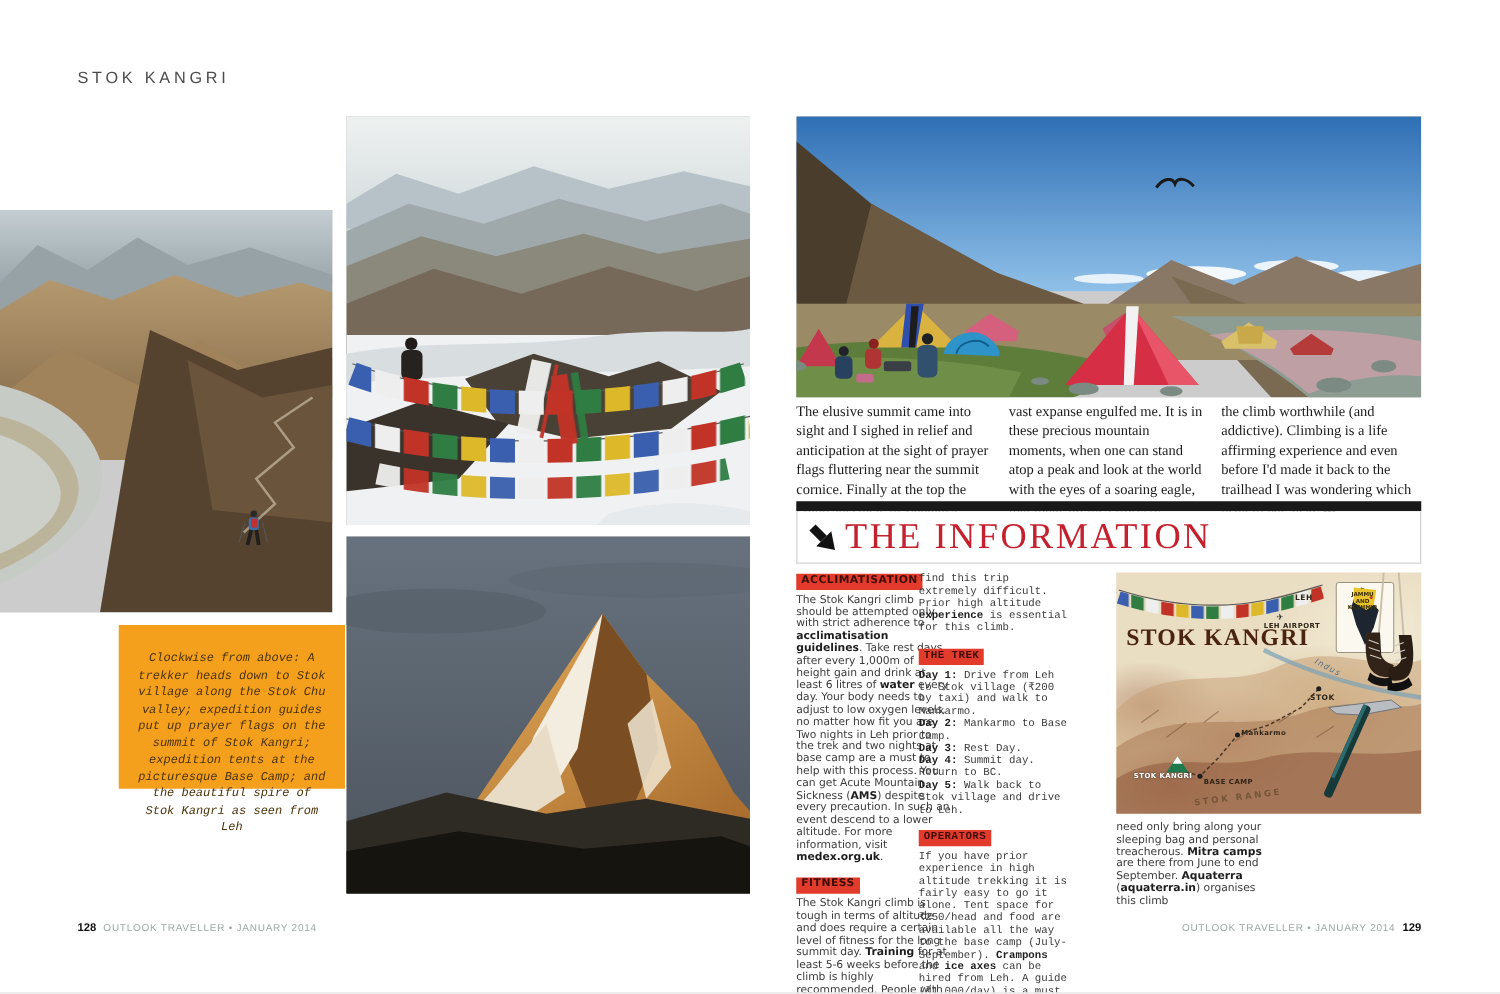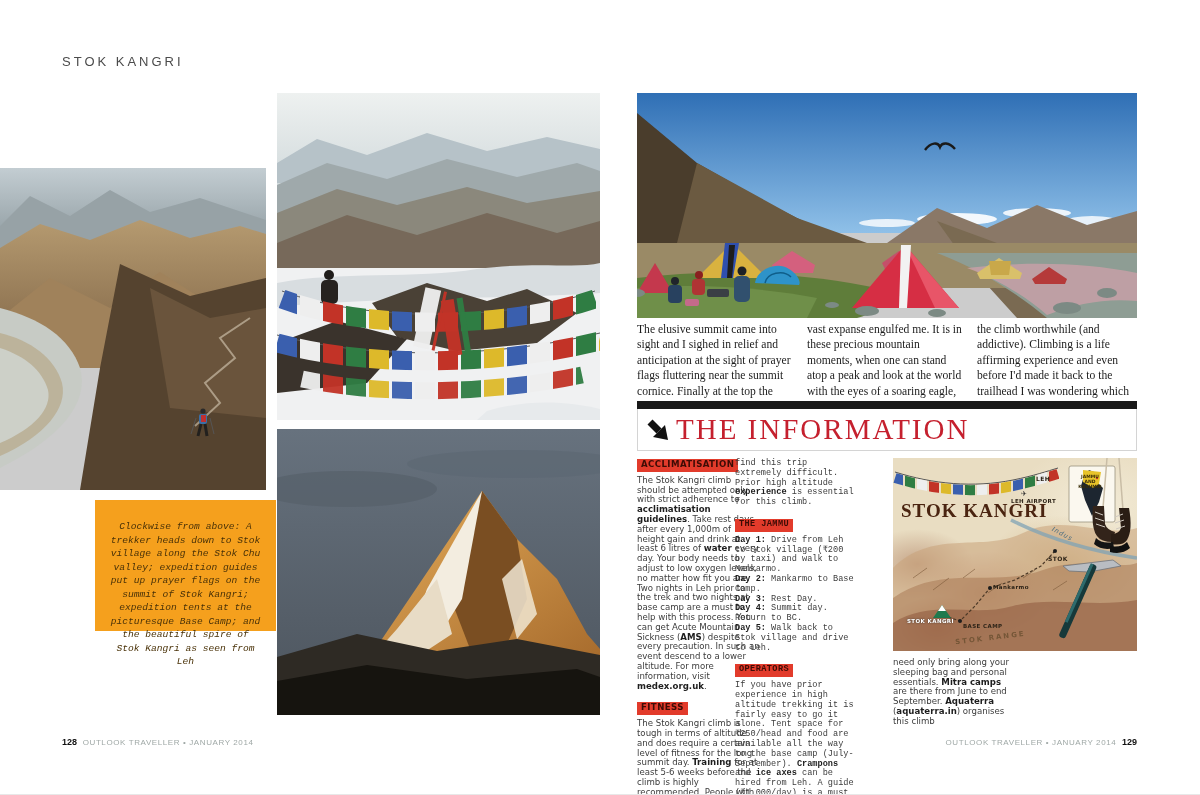--- a/index.html
+++ b/index.html
@@ -260,21 +260,21 @@
 
   <div class="abs icol c1">
     <div class="sec-head first">ACCLIMATISATION</div>
     <p class="info-text"><span>The Stok Kangri climb should be attempted only with strict adherence to </span><b>acclimatisation guidelines</b><span>. Take rest days after every 1,000m of height gain and drink at least 6 litres of </span><b>water</b><span> every day. Your body needs to adjust to low oxygen levels, no matter how fit you are. Two nights in Leh prior to the trek and two nights at base camp are a must to help with this process. You can get Acute Mountain Sickness (</span><b>AMS</b><span>) despite every precaution. In such an event descend to a lower altitude. For more information, visit </span><b>medex.org.uk</b><span>.</span></p>
     <div class="sec-head">FITNESS</div>
     <p class="info-text"><span>The Stok Kangri climb is tough in terms of altitude and does require a certain level of fitness for the long summit day. </span><b>Training</b><span> for at least 5-6 weeks before the climb is highly recommended. People with poor fitness levels would</span></p>
   </div>
 
   <div class="abs icol c2">
     <p class="info-text"><span>find this trip extremely difficult. Prior high altitude </span><b>experience</b><span> is essential for this climb.</span></p>
-    <div class="sec-head">THE JAMMU</div>
+    <div class="sec-head">THE TREK</div>
     <p class="info-text">
       <span class="trek-line" style="display:block"><b>Day 1:</b><span> Drive from Leh to Stok village (₹200 by taxi) and walk to Mankarmo.</span></span>
       <span class="trek-line" style="display:block"><b>Day 2:</b><span> Mankarmo to Base Camp.</span></span>
       <span class="trek-line" style="display:block"><b>Day 3:</b><span> Rest Day.</span></span>
       <span class="trek-line" style="display:block"><b>Day 4:</b><span> Summit day. Return to BC.</span></span>
       <span class="trek-line" style="display:block"><b>Day 5:</b><span> Walk back to Stok village and drive to Leh.</span></span>
     </p>
     <div class="sec-head">OPERATORS</div>
     <p class="info-text"><span>If you have prior experience in high altitude trekking it is fairly easy to go it alone. Tent space for ₹250/head and food are available all the way to the base camp (July-September). </span><b>Crampons</b><span> and </span><b>ice axes</b><span> can be hired from Leh. A guide (₹1,000/day) is a must for route finding. The trail is often difficult to spot at night and can be treacherous in places. You</span></p>
   </div>
@@ -338,21 +338,21 @@
     <div class="mlabel indus" style="left:158px;top:72px">Indus</div>
     <div class="mlabel place" style="left:155px;top:97px">STOK</div>
     <div class="mlabel" style="left:100px;top:126px">Mankarmo</div>
     <div class="mlabel" style="left:70px;top:165px">BASE CAMP</div>
     <div class="mlabel" style="left:14px;top:160px;color:#fff;text-shadow:0 0 2px #333">STOK KANGRI</div>
     <div class="mlabel range" style="left:62px;top:176px">STOK RANGE</div>
     <div class="mlabel inset-label" style="left:184px;top:16px;width:26px">JAMMU AND KASHMIR</div>
   </div>
 
   <div class="abs icol c3">
-    <p class="info-text"><span>need only bring along your sleeping bag and personal essentials. </span><b>Mitra camps</b><span> are there from June to end September. </span><b>Aquaterra</b><span> (</span><b>aquaterra.in</b><span>) organises this climb</span></p>
+    <p class="info-text"><span>need only bring along your sleeping bag and personal treacherous. </span><b>Mitra camps</b><span> are there from June to end September. </span><b>Aquaterra</b><span> (</span><b>aquaterra.in</b><span>) organises this climb</span></p>
   </div>
 
   <div class="abs footer left">
     <b>128</b>&nbsp;&nbsp;<span>OUTLOOK TRAVELLER • JANUARY 2014</span>
   </div>
   <div class="abs footer right">
     <span>OUTLOOK TRAVELLER • JANUARY 2014</span>&nbsp;&nbsp;<b>129</b>
   </div>
 
 </div>

